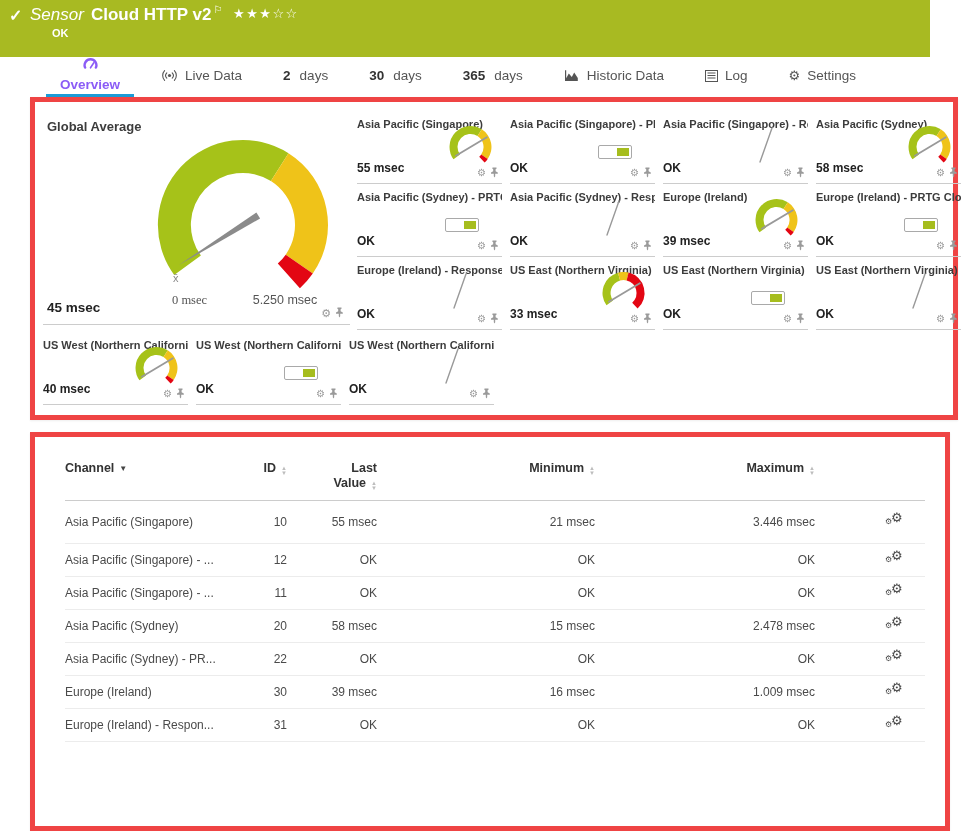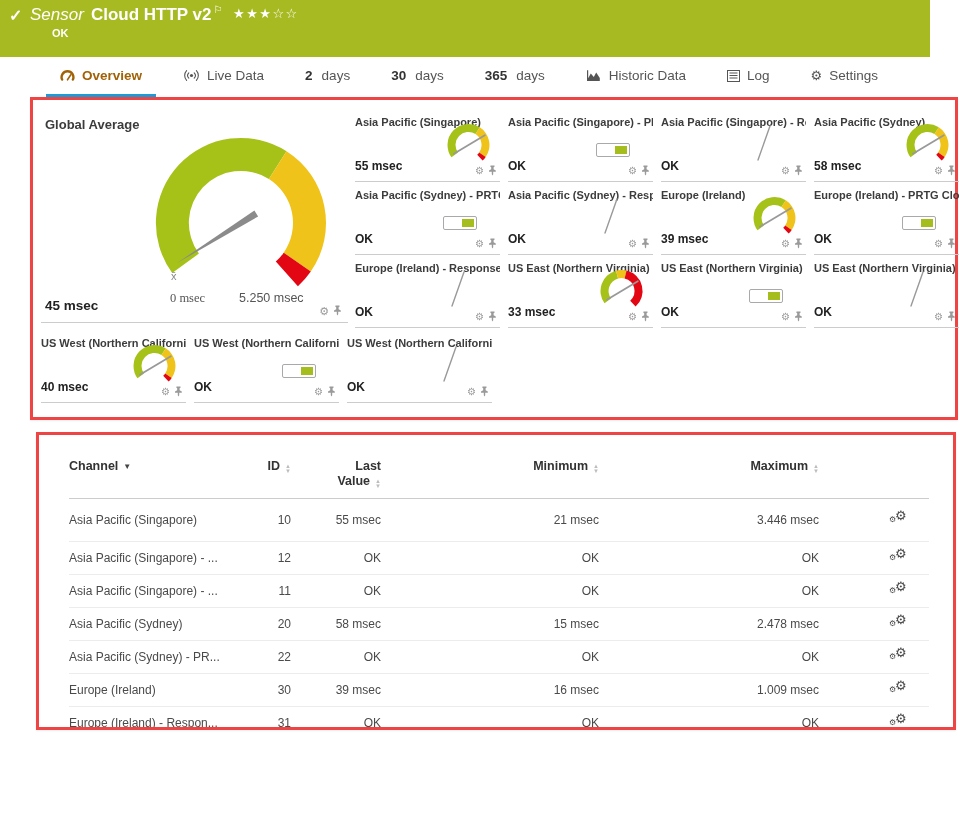--- a/index.html
+++ b/index.html
@@ -14,36 +14,36 @@
   .topbar .sensor-title{font-weight:bold;}
   .topbar .flag{font-size:10px;vertical-align:super;margin-left:2px;}
   .topbar .stars{position:absolute;left:233px;top:6px;font-size:13px;letter-spacing:1.5px;}
   .topbar .status{position:absolute;left:52px;top:27px;font-size:11px;font-weight:bold;}
 
   
   .tabbar{position:absolute;left:0;top:57px;width:963px;height:40px;display:flex;
           padding-left:46px;box-sizing:border-box;background:#fff;}
   .tab{display:flex;align-items:center;gap:7px;padding:0 14px;margin-right:13px;font-size:13.5px;
        color:#555;cursor:pointer;border-bottom:3px solid transparent;white-space:nowrap;}
-  .tab.active{color:#a16207;border-bottom-color:#1b9bd7;font-weight:bold;}
+  .tab.active{color:#8b5cf6;border-bottom-color:#1b9bd7;font-weight:bold;flex-direction:column;}
   .tab .num{font-weight:bold;color:#333;margin-right:2px;}
   .tab .tab-icon{display:inline-flex;align-items:center;}
 
   
-  .card{position:absolute;background:#fff;border:3px solid #ef4444;box-shadow:0 1px 2px rgba(0,0,0,.07);box-sizing:border-box;}
+  .card{position:absolute;background:#fff;border:5px solid #ef4444;box-shadow:0 1px 2px rgba(0,0,0,.07);box-sizing:border-box;}
   #card-gauges{left:30px;top:97px;width:928px;height:323px;}
-  #card-table{left:36px;top:432px;width:920px;height:298px;overflow:hidden;}
+  #card-table{left:30px;top:432px;width:920px;height:399px;overflow:hidden;}
 
   
   .big-tile{position:absolute;left:8px;top:10px;width:307px;height:212px;border-bottom:1px solid #ccc;}
   .big-title{position:absolute;left:4px;top:7px;font-size:13px;font-weight:bold;color:#3c3c3c;}
   .big-gauge{position:absolute;left:109px;top:25px;}
   .mean-mark{position:absolute;left:130px;top:160px;font-size:11px;color:#888;}
   .scale-min{position:absolute;left:129px;top:181px;font-size:12.5px;color:#555;font-family:Liberation Serif, serif;}
-  .scale-max{position:absolute;left:198px;top:181px;width:88px;text-align:left;font-size:12.5px;color:#555;}
+  .scale-max{position:absolute;left:198px;top:181px;width:88px;text-align:center;font-size:12.5px;color:#555;}
   .big-value{position:absolute;left:4px;top:188px;font-size:13.5px;font-weight:bold;color:#222;}
   .tile-icons{position:absolute;display:flex;gap:4px;align-items:center;color:#9a9a9a;}
   .big-tile .tile-icons{right:6px;top:192px;}
   .gear-glyph{font-size:11px;line-height:11px;}
 
   
   .tile{position:absolute;width:145px;height:68px;border-bottom:1px solid #ccc;}
   .tile-title{position:absolute;left:0;top:3px;width:145px;font-size:11px;font-weight:bold;color:#3c3c3c;
               white-space:nowrap;overflow:hidden;}
   .tile-value{position:absolute;left:0;top:46px;font-size:12px;font-weight:bold;color:#222;}

